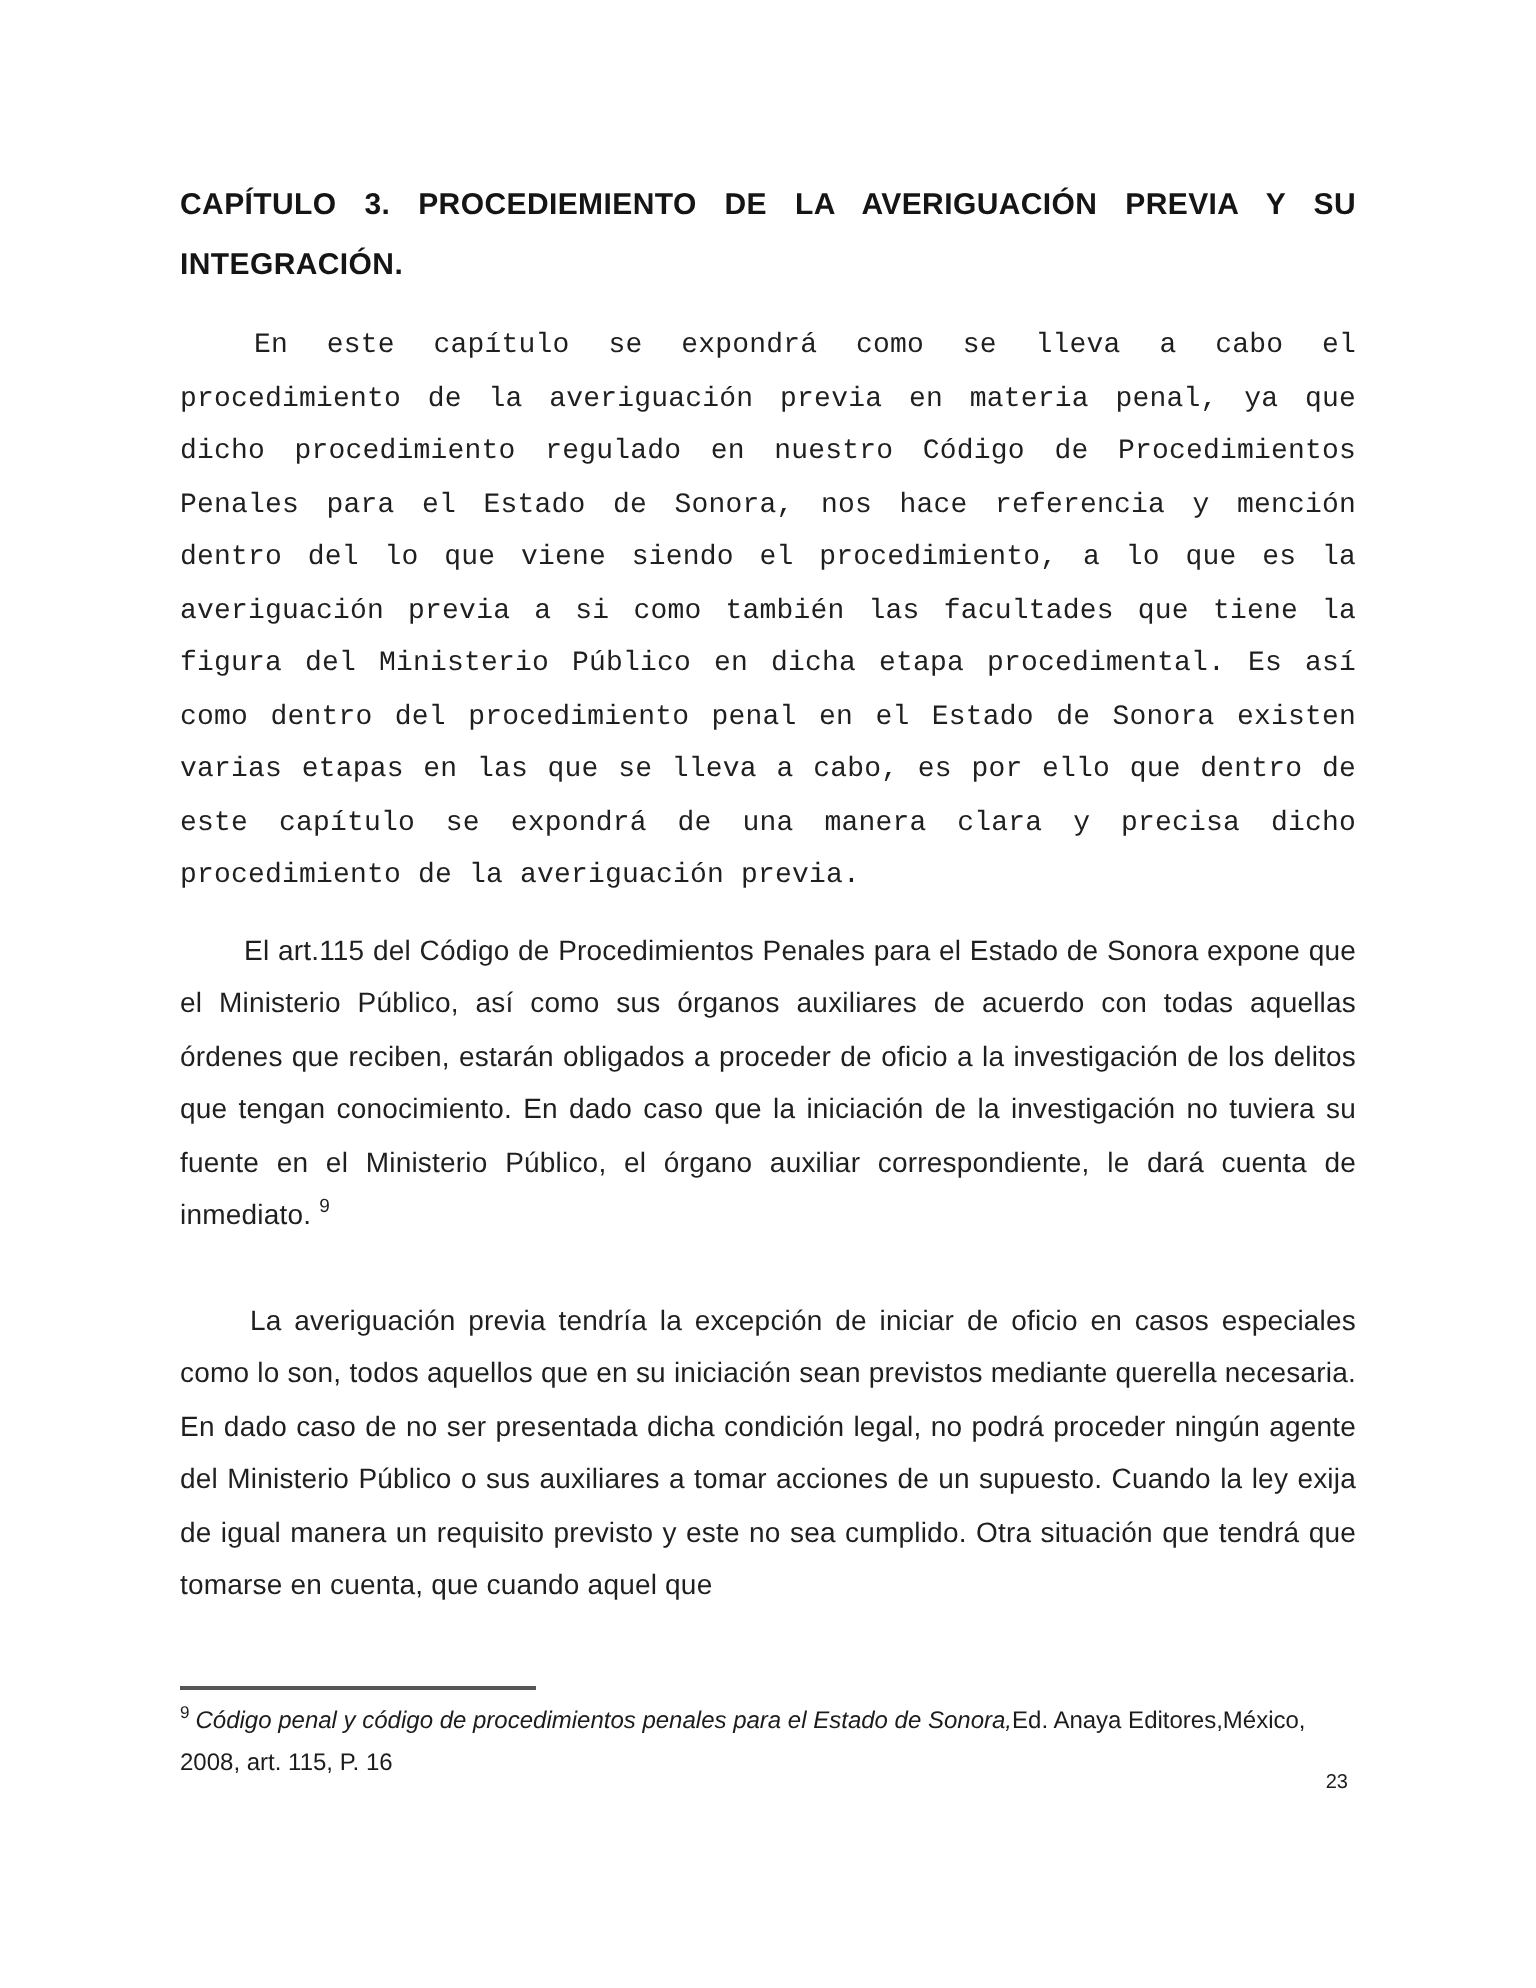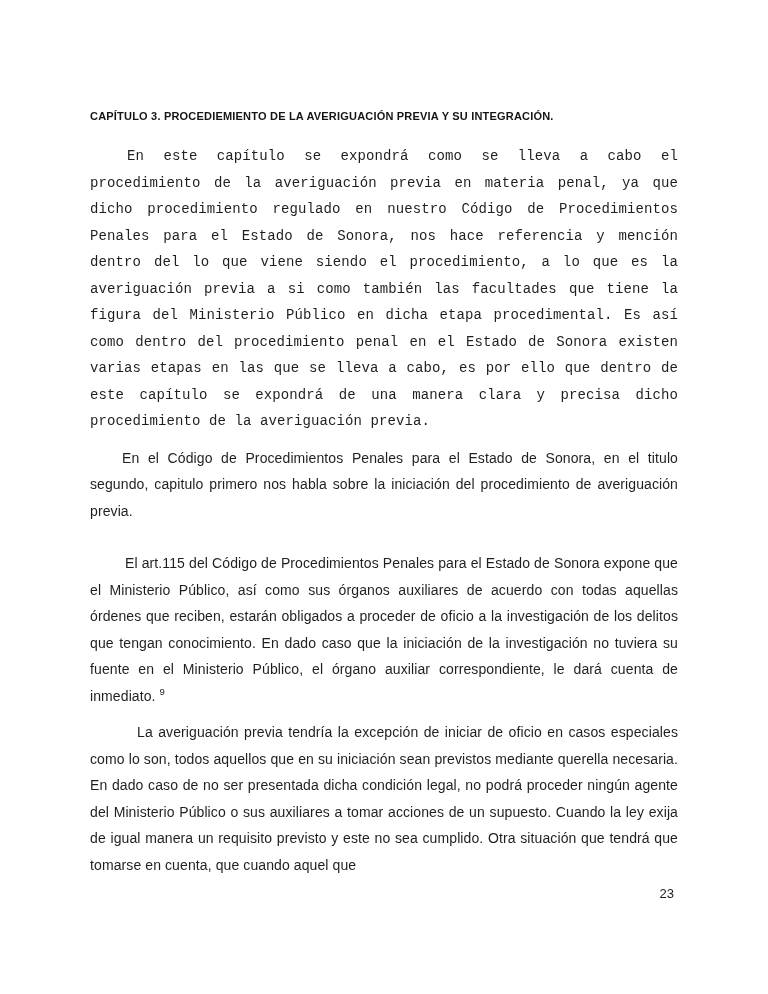--- a/index.html
+++ b/index.html
@@ -16,27 +16,27 @@
     color: #1f1f1f;
     overflow: hidden;
   }
   .content {
     position: absolute;
     left: 90px;
     top: 84px;
     width: 588px;
   }
   .doc-title {
-    font-size: 11px;
+    font-size: 15px;
     font-weight: bold;
     color: #151515;
     line-height: 30px;
     text-align: justify;
     letter-spacing: 0.2px;
-    margin: 17px 0 12px 0;
+    margin: 4px 0 12px 0;
   }
   .para {
     font-size: 14px;
     line-height: 26.5px;
     text-align: justify;
     letter-spacing: 0.1px;
     margin: 0 0 10px 0;
   }
   .para:nth-of-type(1) { text-indent: 37px; font-family: Liberation Mono, monospace; }
   .para:nth-of-type(2) { text-indent: 32px; }
@@ -70,37 +70,40 @@
     vertical-align: super;
     font-size: 8.5px;
     line-height: 0;
     margin-right: 3px;
   }
   .fn-italic { font-style: italic; }
   .page-number {
     position: absolute;
     top: 886px;
     right: 94px;
-    font-size: 13px;
+    font-size: 10px;
     color: #1c1c1c;
   }
 </style>
 </head>
 <body>
 
 <div class="page">
   <div class="content">
 
     <h1 class="doc-title">CAPÍTULO 3. PROCEDIEMIENTO DE LA AVERIGUACIÓN  PREVIA Y SU INTEGRACIÓN.</h1>
 
     <p class="para"><span>En este capítulo se expondrá como se lleva  a cabo el procedimiento de la averiguación previa en materia penal,  ya que dicho procedimiento regulado en nuestro Código de Procedimientos Penales para el Estado de Sonora, nos hace referencia y mención dentro del lo que viene siendo el procedimiento, a lo que es la averiguación previa a si como también las facultades que tiene la figura del Ministerio Público en dicha etapa procedimental. Es así como dentro del procedimiento penal en el Estado de Sonora existen varias etapas en las que se lleva a cabo, es por ello que  dentro de este capítulo se expondrá de una manera clara y precisa dicho procedimiento de  la averiguación previa.</span></p>
 
-    <p class="para"><span>En el Código de Procedimientos Penales para el Estado de Sonora, en el titulo segundo, capitulo primero nos habla sobre la iniciación del  procedimiento de averiguación previa.</span></p>
 
     <p class="para"><span>El art.115 del Código de Procedimientos Penales para el Estado de Sonora expone que el Ministerio Público, así como sus órganos auxiliares de acuerdo con todas aquellas órdenes que reciben, estarán obligados a proceder de oficio a la investigación  de los delitos que tengan conocimiento. En dado caso que la iniciación de la investigación no tuviera su fuente en el Ministerio Público, el órgano auxiliar correspondiente, le dará cuenta de inmediato.</span><sup class="fnref">9</sup></p>
 
     <p class="para"><span>La averiguación previa tendría la excepción de iniciar de oficio en casos especiales como lo son, todos aquellos que en su iniciación sean previstos mediante querella necesaria. En dado caso de no ser presentada dicha condición legal, no podrá proceder ningún agente del Ministerio Público o sus auxiliares a tomar acciones de un supuesto. Cuando la ley exija de igual manera un requisito previsto y este no sea cumplido. Otra situación que tendrá que tomarse en cuenta, que cuando aquel que</span></p>
 
   </div>
 
+  <div class="footnote-area">
+    <div class="footnote-rule"></div>
+    <div class="footnote-text"><sup class="fn-marker">9</sup><span class="fn-italic">Código penal y código de procedimientos penales para el Estado de Sonora,</span><span>Ed. Anaya Editores,México, 2008, art. 115, P. 16</span></div>
+  </div>
 
   <div class="page-number">23</div>
 </div>
 
 </body></html>

